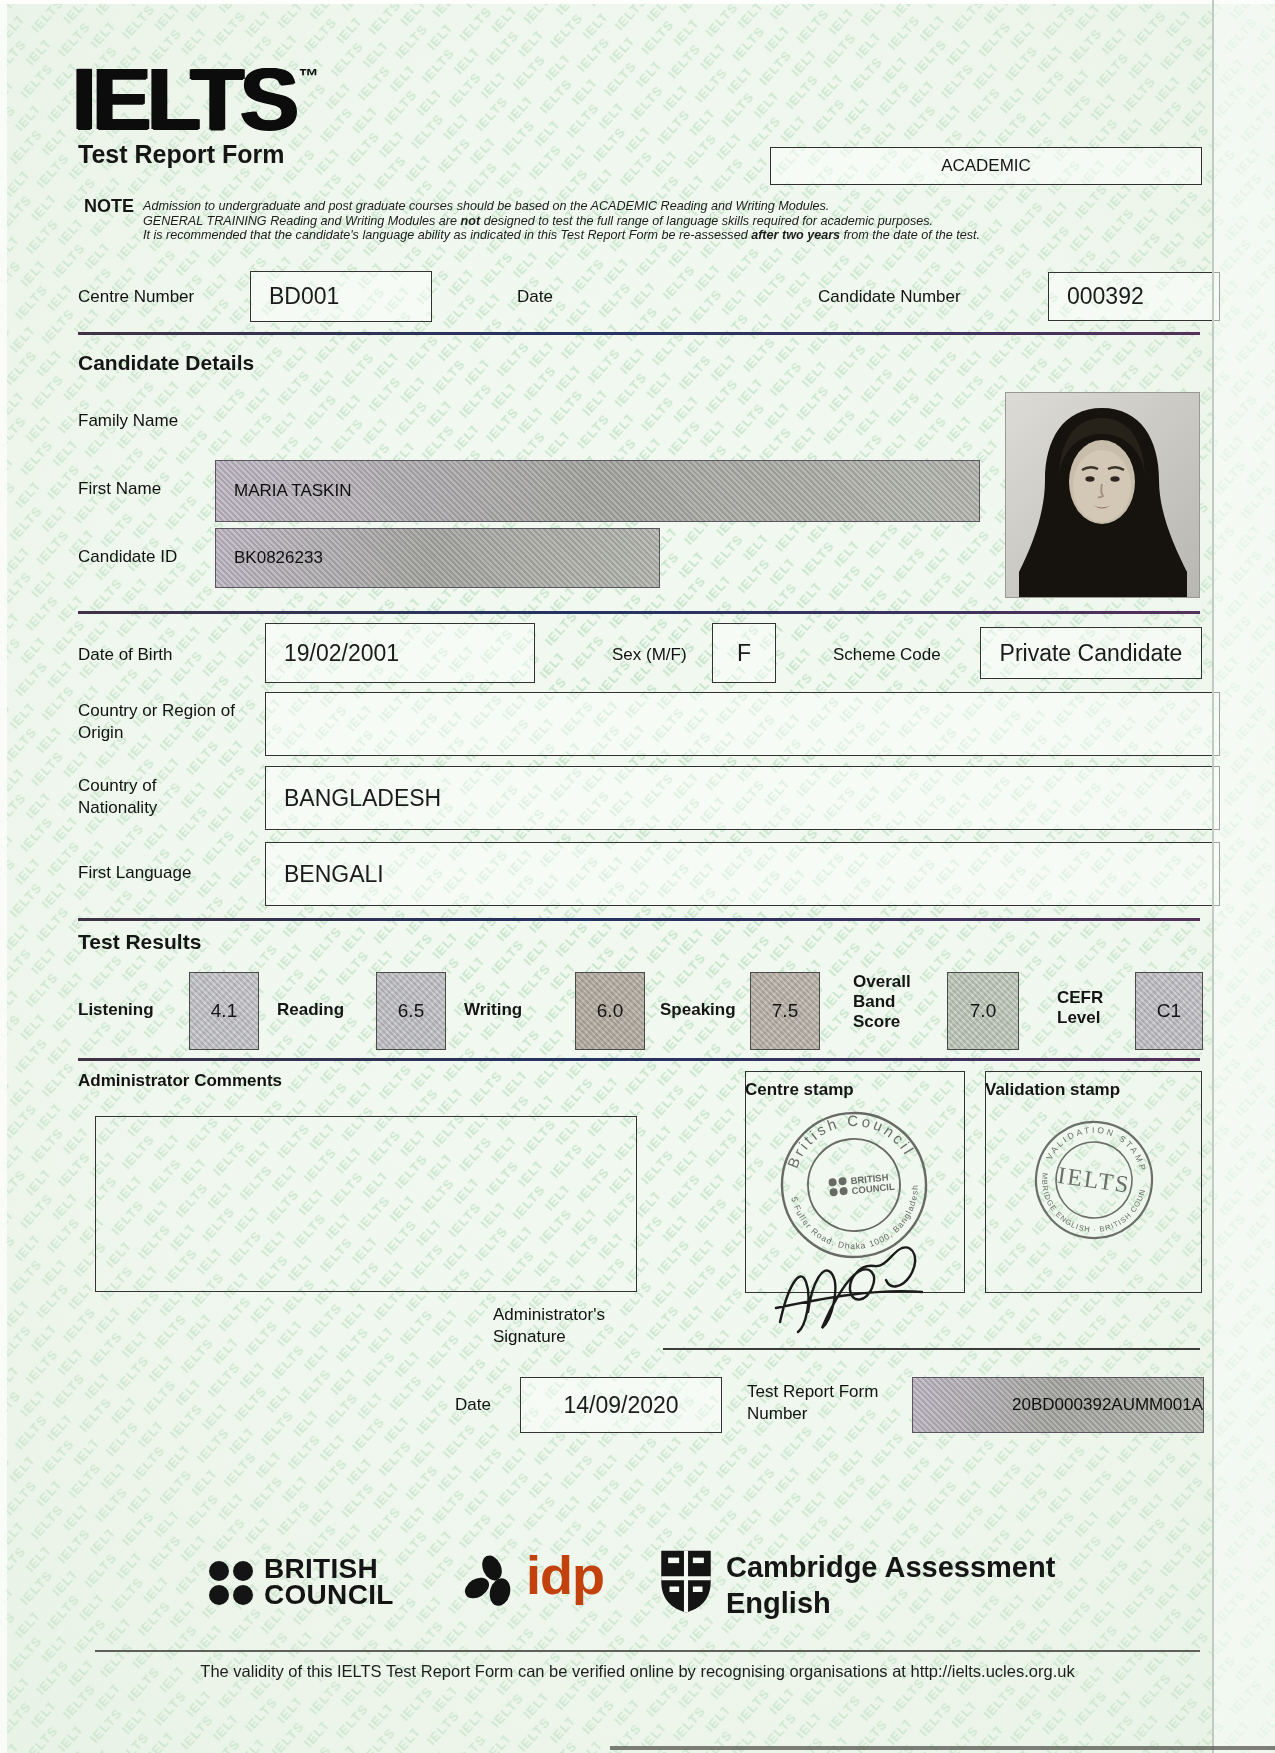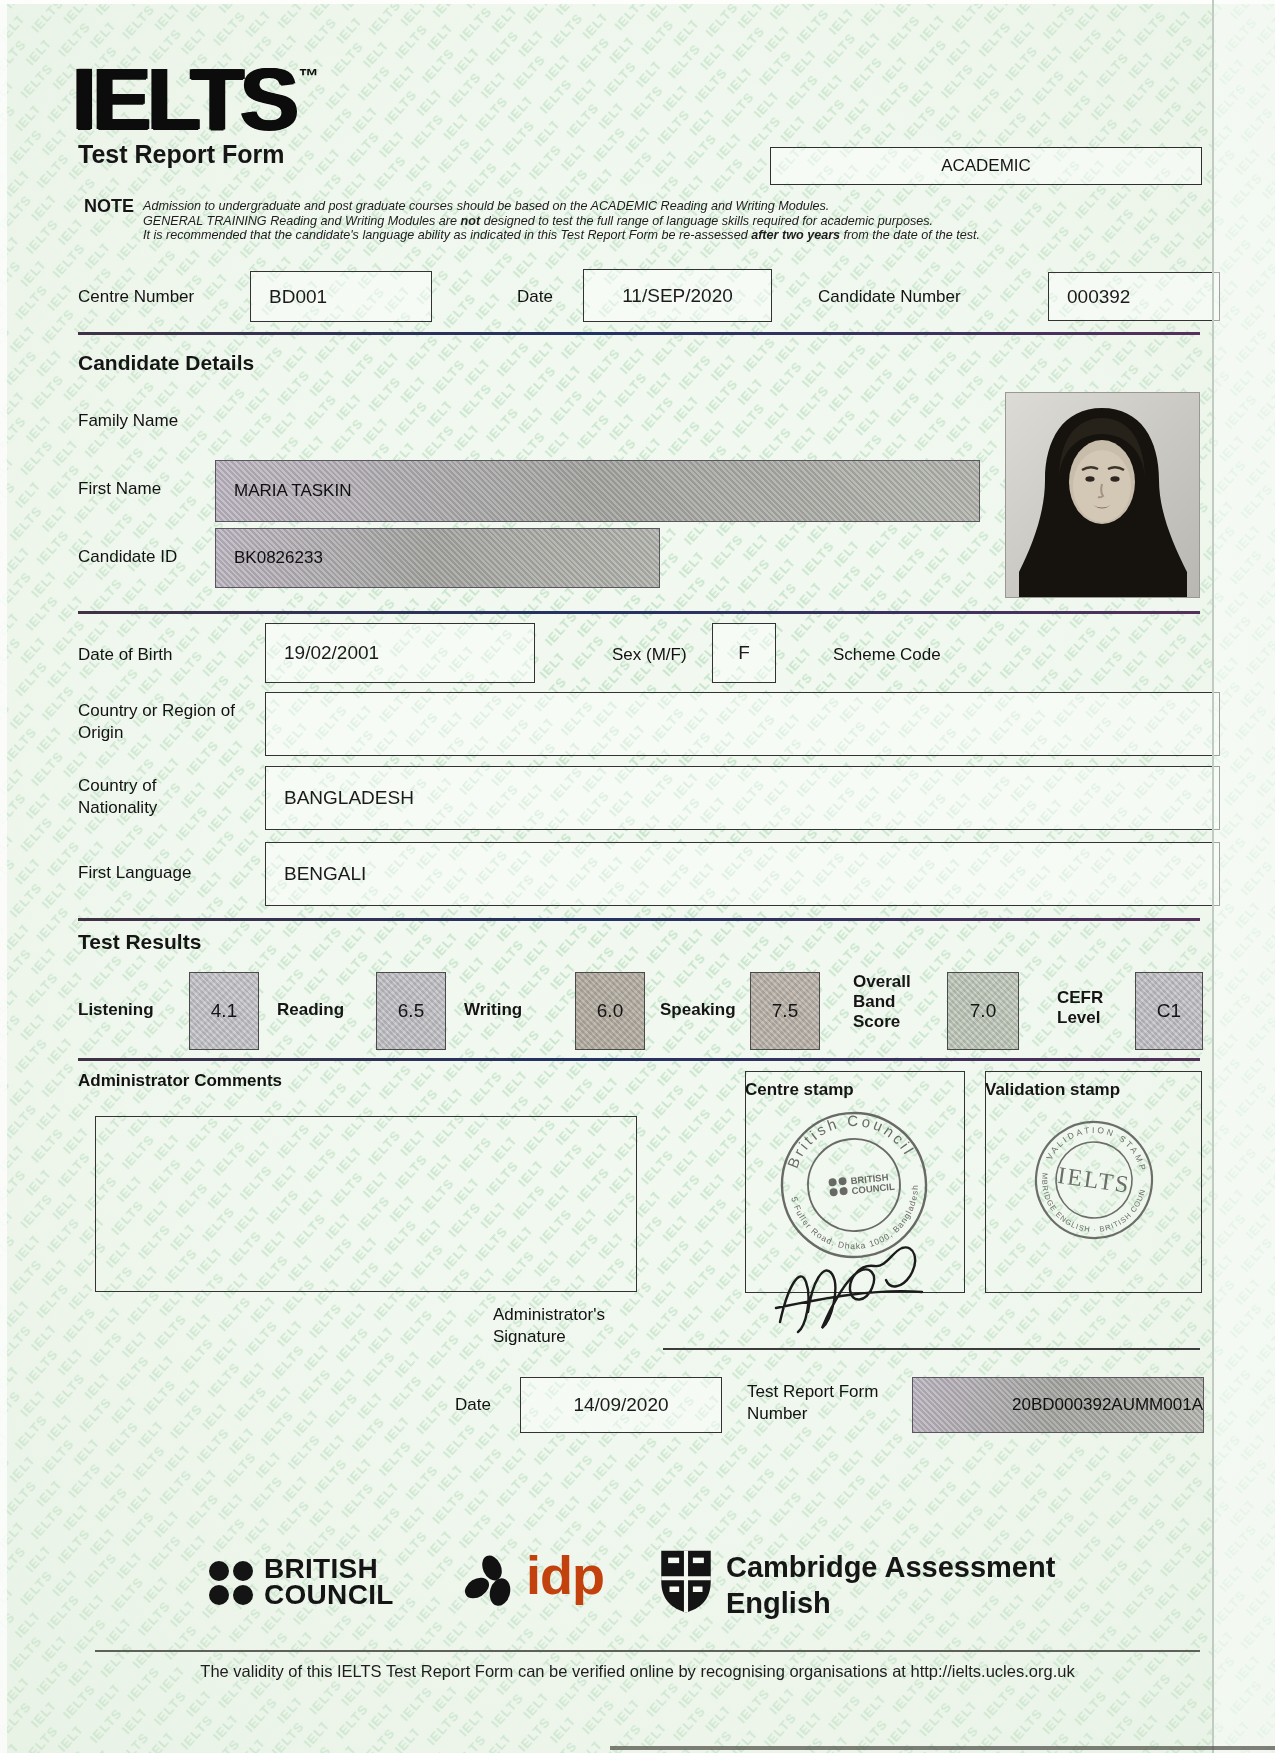--- a/index.html
+++ b/index.html
@@ -25,21 +25,21 @@
     border:1.8px solid #2f2f2f; background:rgba(255,255,255,0.45);
     display:flex; align-items:center; justify-content:center; font-size:17px;
   }
   .note-label{left:84px; top:196px; font-size:18px; font-weight:bold;}
   .note-lines{left:143px; top:199px; width:1050px; font-size:12.6px; font-style:italic; color:#1c1c1c;}
   .note-line{line-height:14.6px; white-space:nowrap;}
 
   .label{font-size:17px; color:#121212; line-height:22px;}
   .box{
     border:1.7px solid #333; background:rgba(255,255,255,0.42);
-    display:flex; align-items:center; font-size:19px; color:#1b1b1b;
+    display:flex; align-items:center; font-size:23px; color:#1b1b1b;
   }
   .box.pad{padding-left:18px;}
   .box.center{justify-content:center;}
 
   .shaded{
     border:1.4px solid #5a5560;
     background-color:#b7b0ba;
     background-image:
       repeating-linear-gradient(45deg, rgba(90,86,96,0.22) 0 2px, rgba(225,222,228,0.16) 2px 4px),
       linear-gradient(100deg, rgba(197,190,201,0.85), rgba(160,165,152,0.72) 48%, rgba(183,189,174,0.78));
@@ -108,23 +108,20 @@
       <div class="note-line"><span>Admission to undergraduate and post graduate courses should be based on the ACADEMIC Reading and Writing Modules.</span><b></b><span></span></div>
       <div class="note-line"><span>GENERAL TRAINING Reading and Writing Modules are </span><b>not</b><span> designed to test the full range of language skills required for academic purposes.</span></div>
       <div class="note-line"><span>It is recommended that the candidate's language ability as indicated in this Test Report Form be re-assessed </span><b>after two years</b><span> from the date of the test.</span></div>
     </div>
 
     <div class="abs label" style="left:78px;top:286px;">Centre Number</div>
     <div class="abs box pad" style="left:250px;top:271px;width:162px;height:49px;">
         <span>BD001</span>
       </div>
     <div class="abs label" style="left:517px;top:286px;">Date</div>
-    <div class="abs box center" style="left:583px;top:269px;width:187px;height:51px;">
-        <span>11/SEP/2020</span>
-      </div>
     <div class="abs label" style="left:818px;top:286px;">Candidate Number</div>
     <div class="abs box pad" style="left:1048px;top:272px;width:152px;height:47px;">
         <span>000392</span>
       </div>
 
     <div class="abs rule" style="left:78px;top:332px;width:1122px;"></div>
 
     <div class="abs h1" style="left:78px;top:351px;">Candidate Details</div>
 
     <div class="abs label" style="left:78px;top:410px;">Family Name</div>
@@ -163,20 +160,23 @@
 
     <div class="abs label" style="left:78px;top:644px;">Date of Birth</div>
     <div class="abs box pad" style="left:265px;top:623px;width:250px;height:58px;">
         <span>19/02/2001</span>
       </div>
     <div class="abs label" style="left:612px;top:644px;">Sex (M/F)</div>
     <div class="abs box center" style="left:712px;top:623px;width:62px;height:58px;">
         <span>F</span>
       </div>
     <div class="abs label" style="left:833px;top:644px;">Scheme Code</div>
+    <div class="abs box center" style="left:980px;top:627px;width:220px;height:50px;">
+        <span>Private Candidate</span>
+      </div>
 
     <div class="abs label" style="left:78px;top:700px;width:165px;">Country or Region of Origin</div>
     <div class="abs box pad" style="left:265px;top:692px;width:935px;height:62px;">
         <span></span>
       </div>
 
     <div class="abs label" style="left:78px;top:775px;width:120px;">Country of Nationality</div>
     <div class="abs box pad" style="left:265px;top:766px;width:935px;height:62px;">
         <span>BANGLADESH</span>
       </div>

